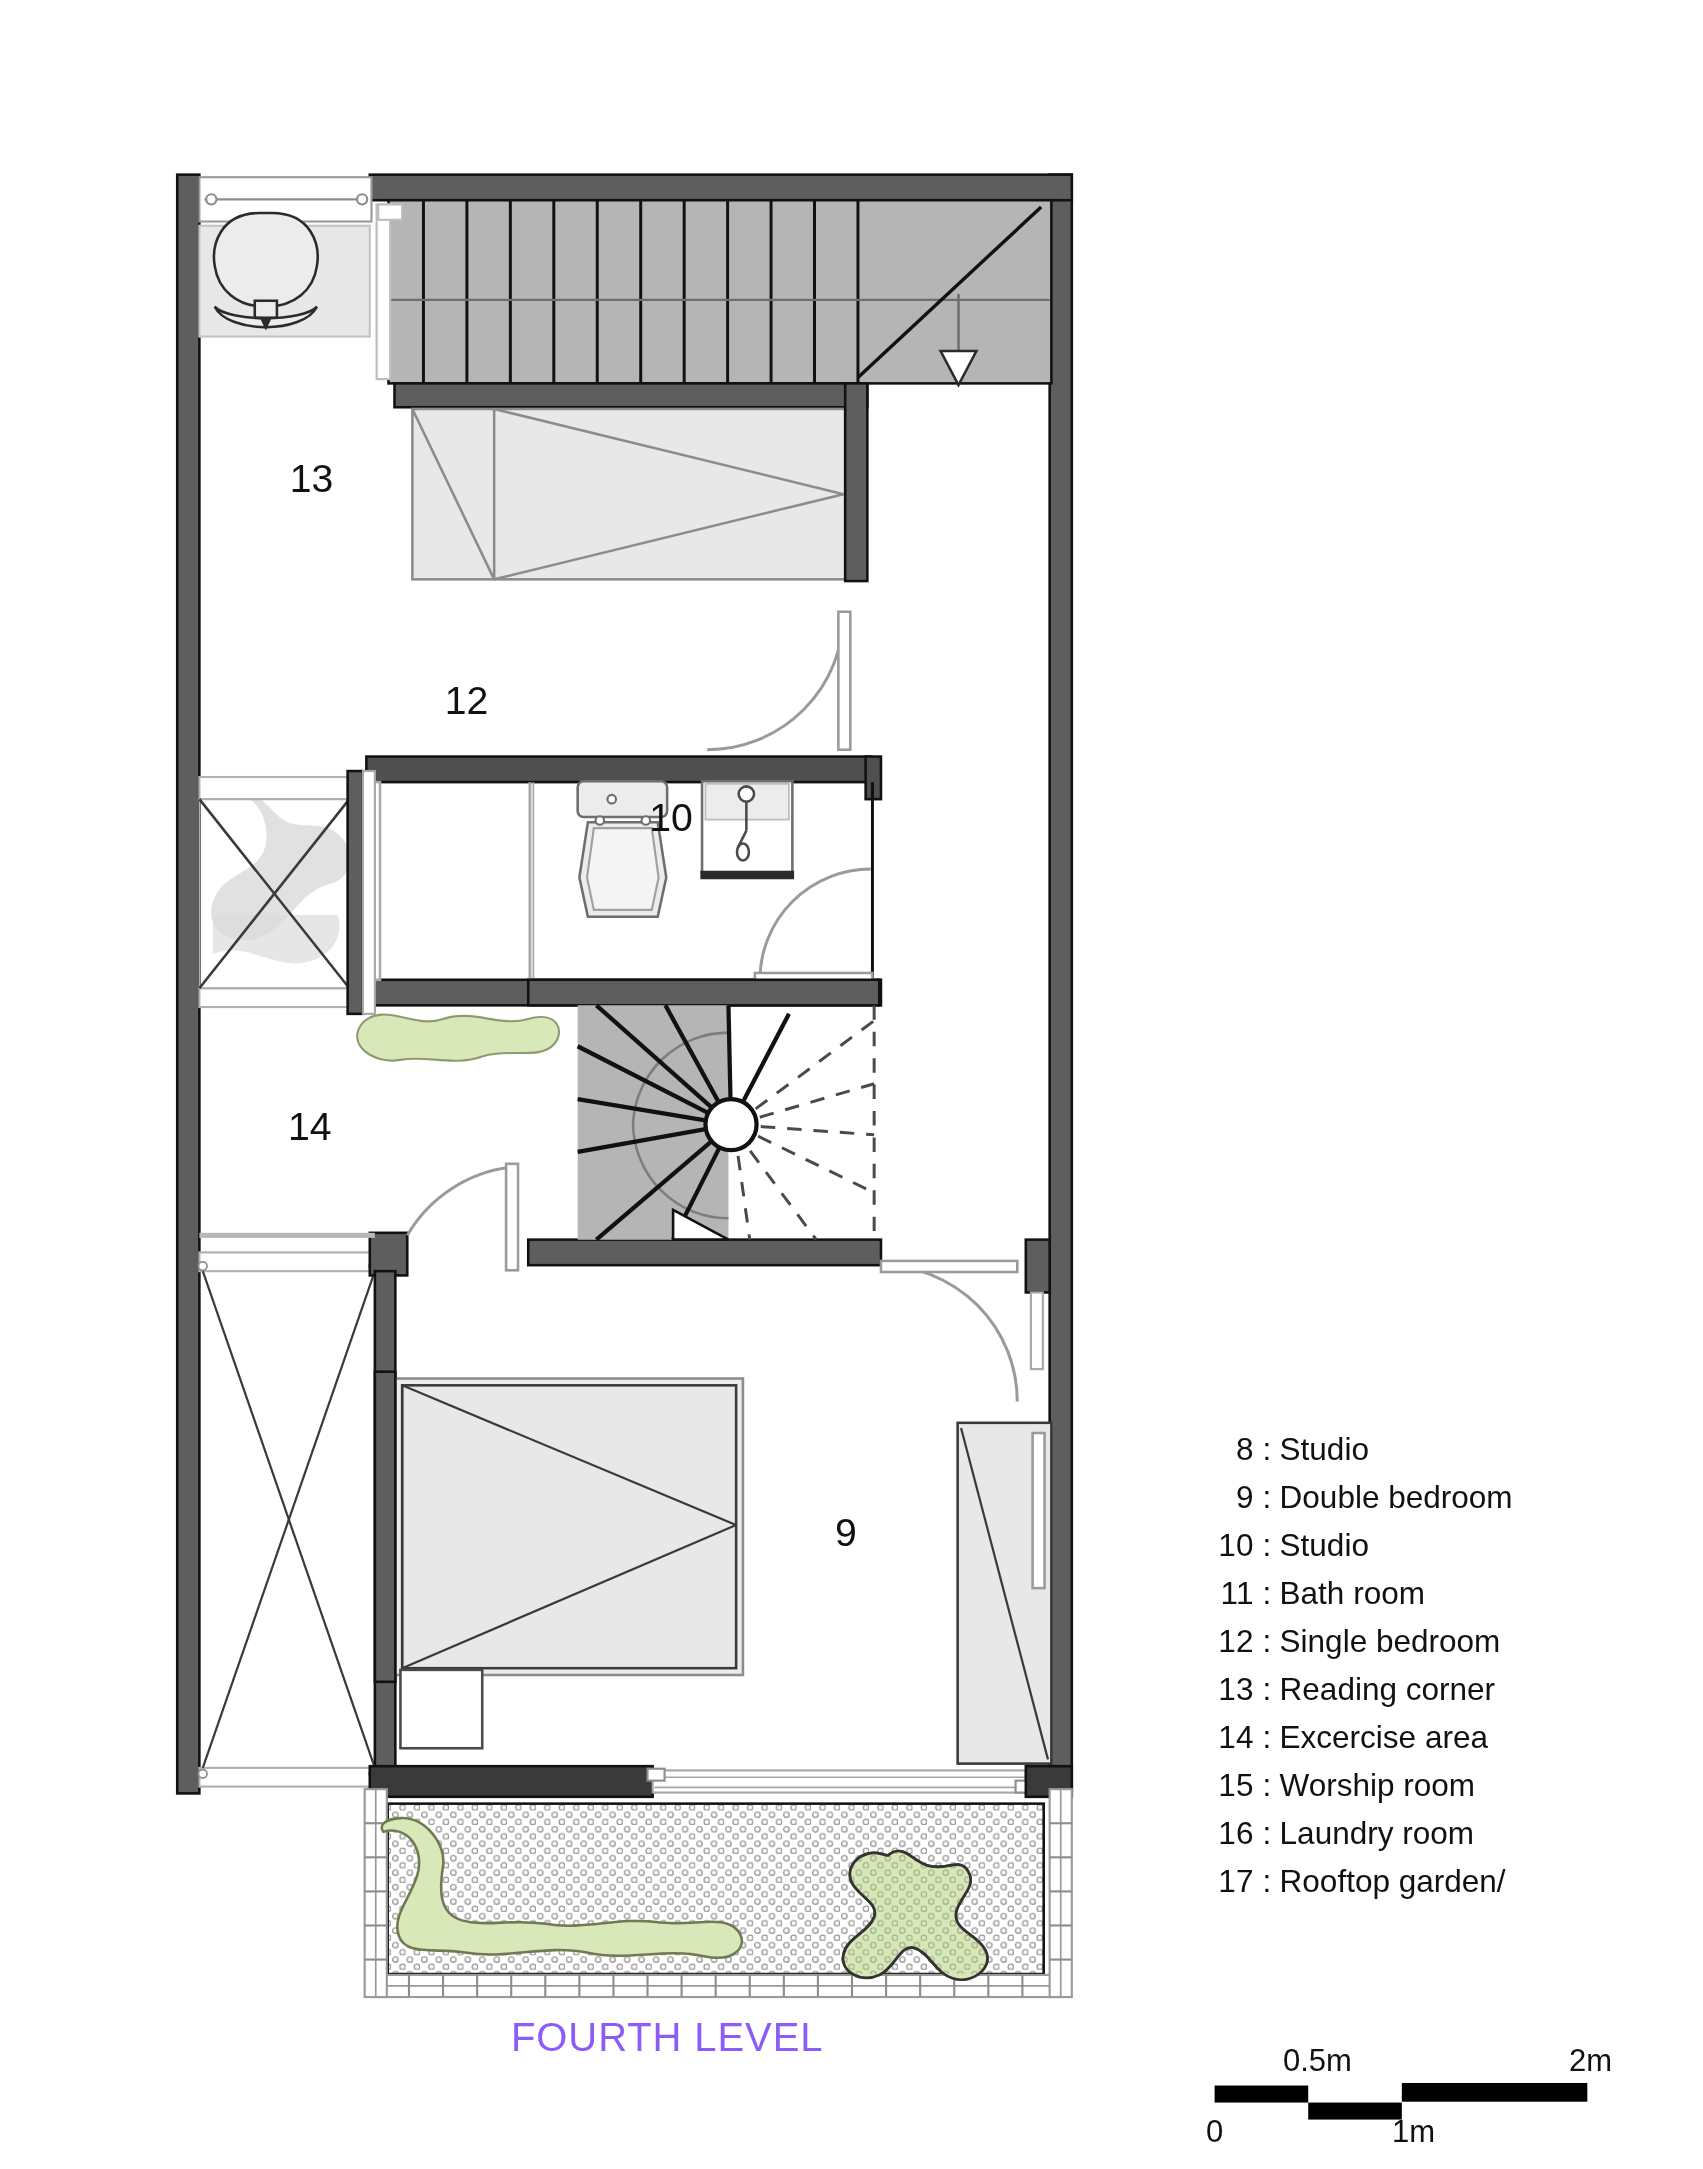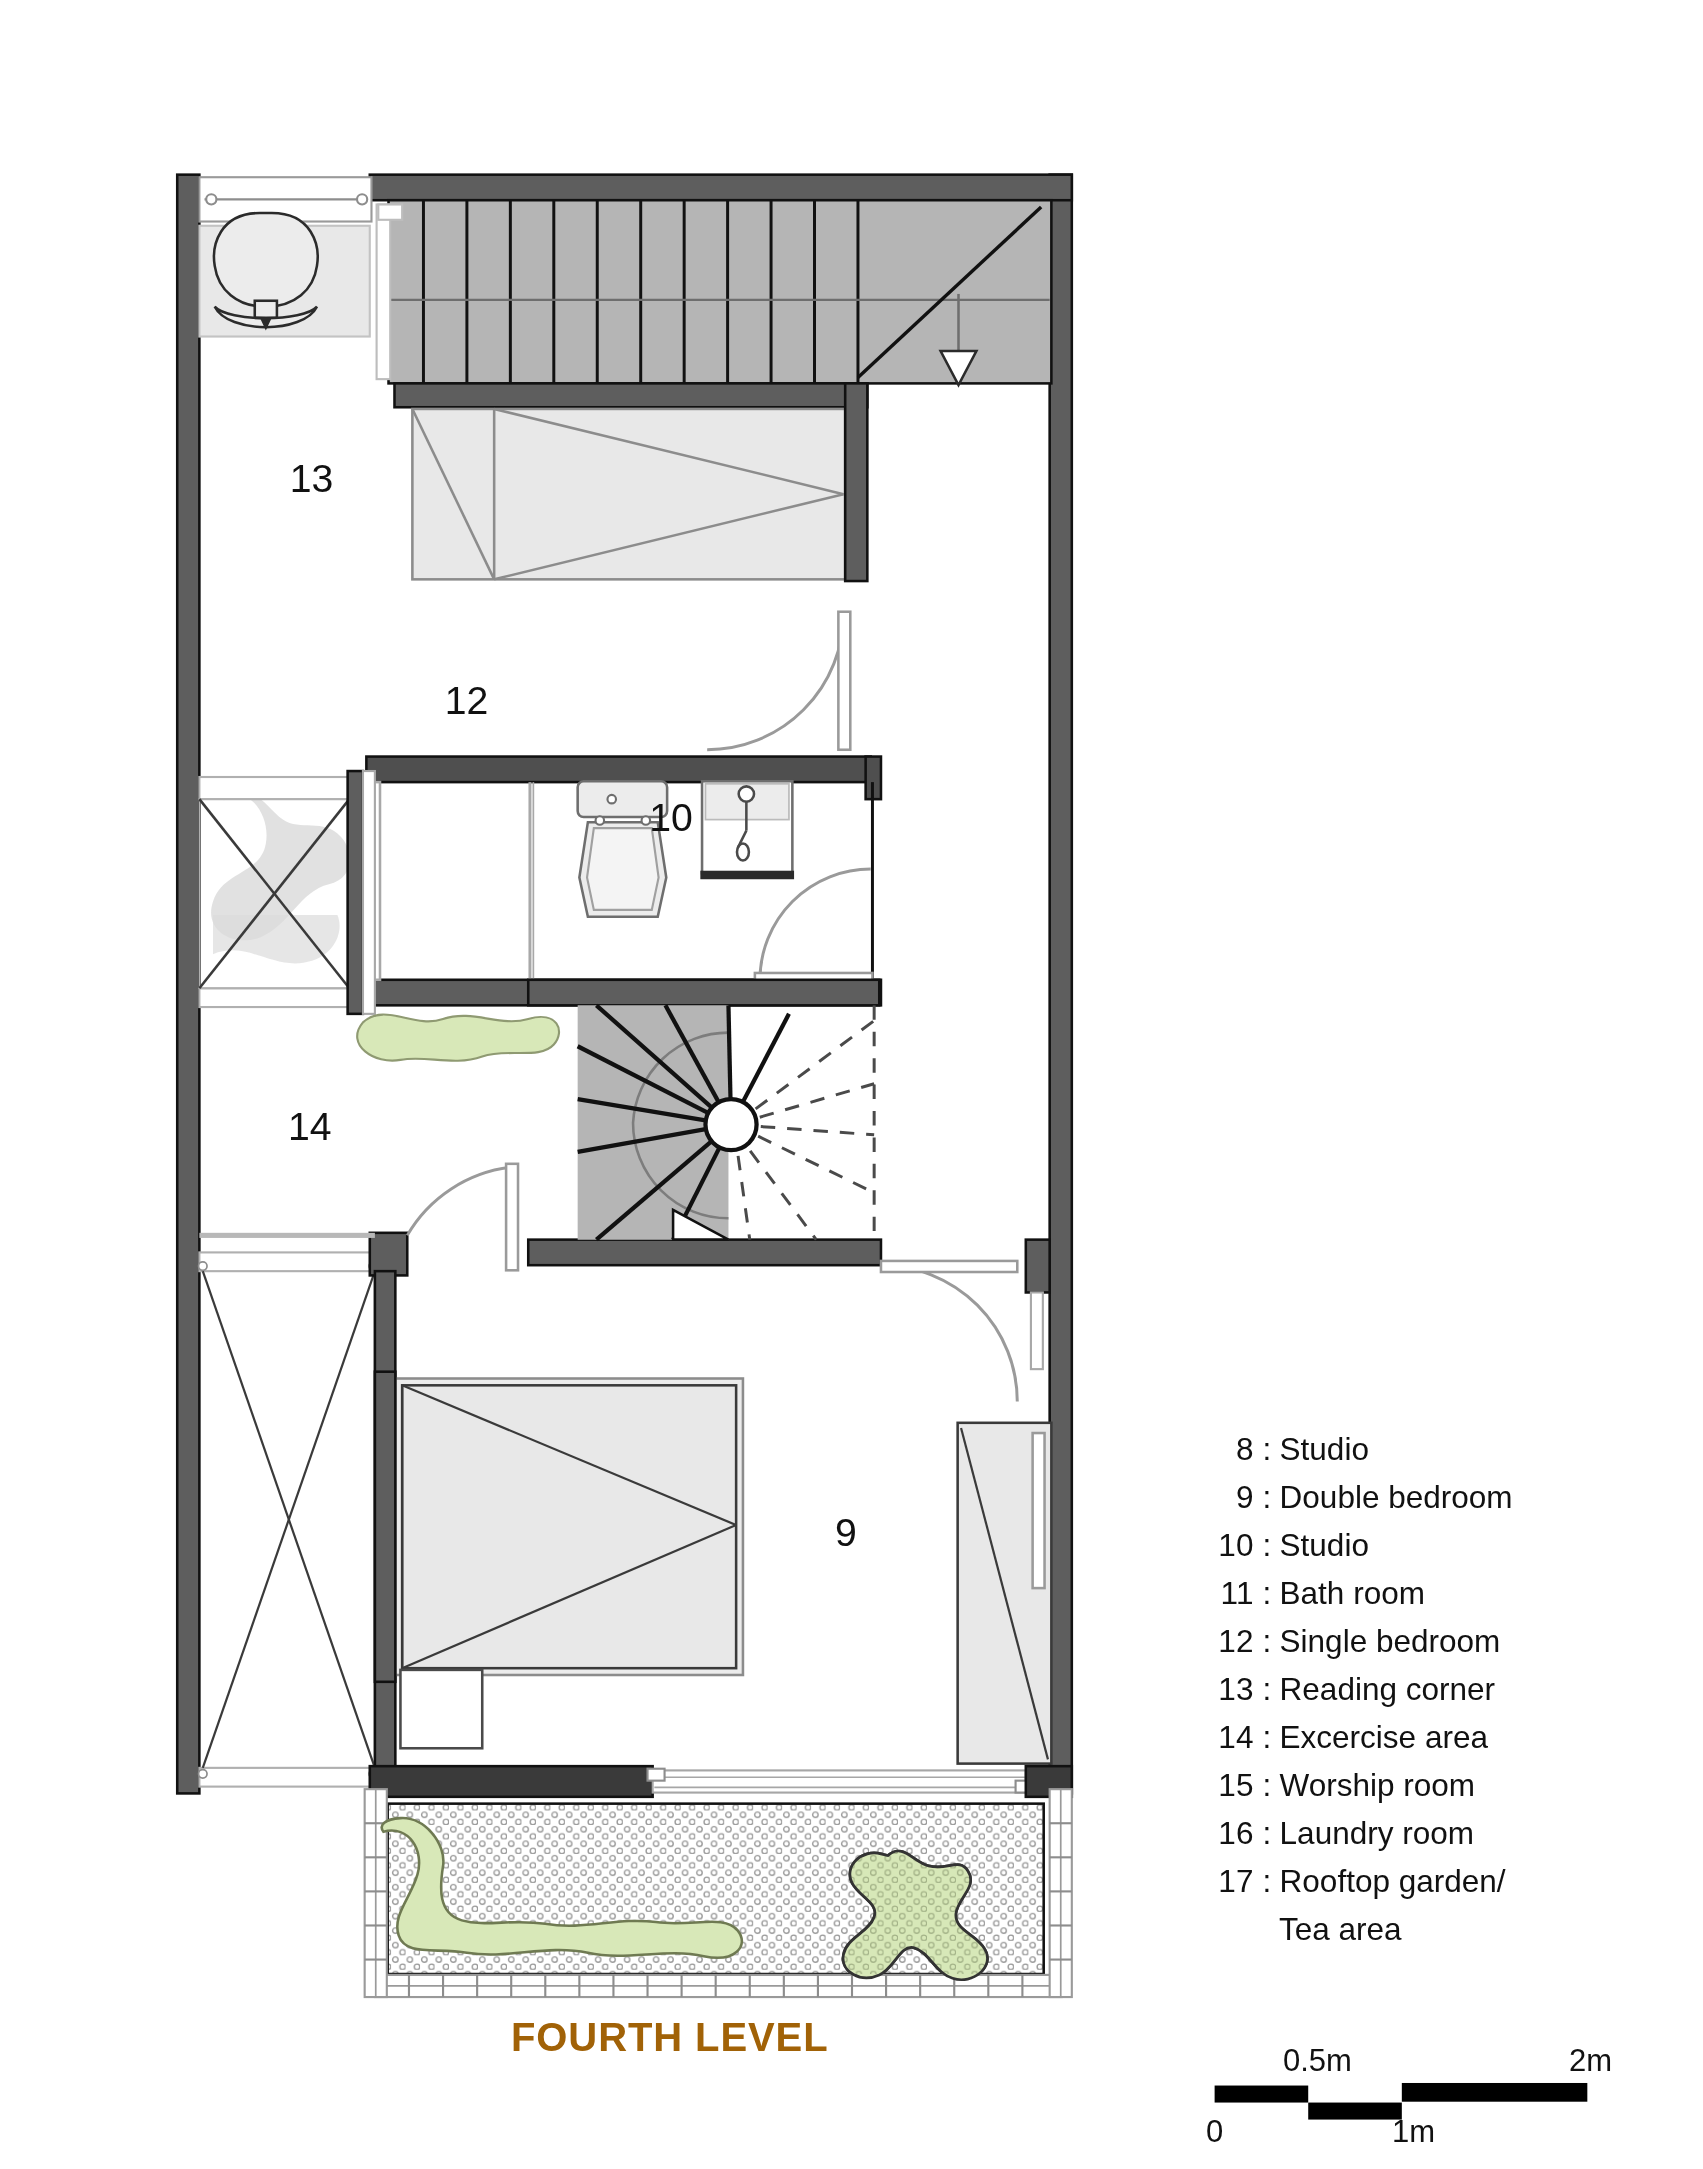--- a/index.html
+++ b/index.html
@@ -12,21 +12,21 @@
 
   
   .legend{position:absolute;left:1201px;top:1431px;width:477px;}
   .legend-row{display:flex;align-items:baseline;height:48px;}
   .legend-num{width:53px;text-align:right;font-size:31.5px;color:#111;letter-spacing:0.4px;}
   .legend-colon{width:25.6px;text-align:center;font-size:31.5px;color:#111;}
   .legend-label{font-size:31.5px;color:#111;white-space:nowrap;}
   .legend-cont{padding-left:78px;font-size:31.5px;color:#111;}
 
   
-  .plan-title{position:absolute;left:511px;top:2015px;font-size:40px;letter-spacing:0.9px;color:#a16207;font-weight:bold;}
+  .plan-title{position:absolute;left:511px;top:2015px;font-size:40px;letter-spacing:0.9px;color:#8b5cf6;}
 
   
   .scalebar{position:absolute;left:1201px;top:2036px;width:451px;height:128px;}
   .sb-lbl{position:absolute;font-size:31px;color:#111;}
 </style>
 </head>
 <body>
 
 <div id="root">
 
@@ -384,21 +384,20 @@
     <div class="legend-row">
       <span class="legend-num">16</span>
       <span class="legend-colon">:</span>
       <span class="legend-label">Laundry room</span>
     </div>
     <div class="legend-row">
       <span class="legend-num">17</span>
       <span class="legend-colon">:</span>
       <span class="legend-label">Rooftop garden/</span>
     </div>
-    <div class="legend-cont">Tea area</div>
   </div>
 
   <div class="plan-title">FOURTH LEVEL</div>
 
   <div class="scalebar">
     <svg viewBox="0 0 530 150" width="451" height="128">
       <rect x="16" y="58" width="110" height="20" fill="#000"></rect>
       <rect x="126" y="78" width="110" height="20" fill="#000"></rect>
       <rect x="236" y="55" width="218" height="22" fill="#000"></rect>
     </svg>

